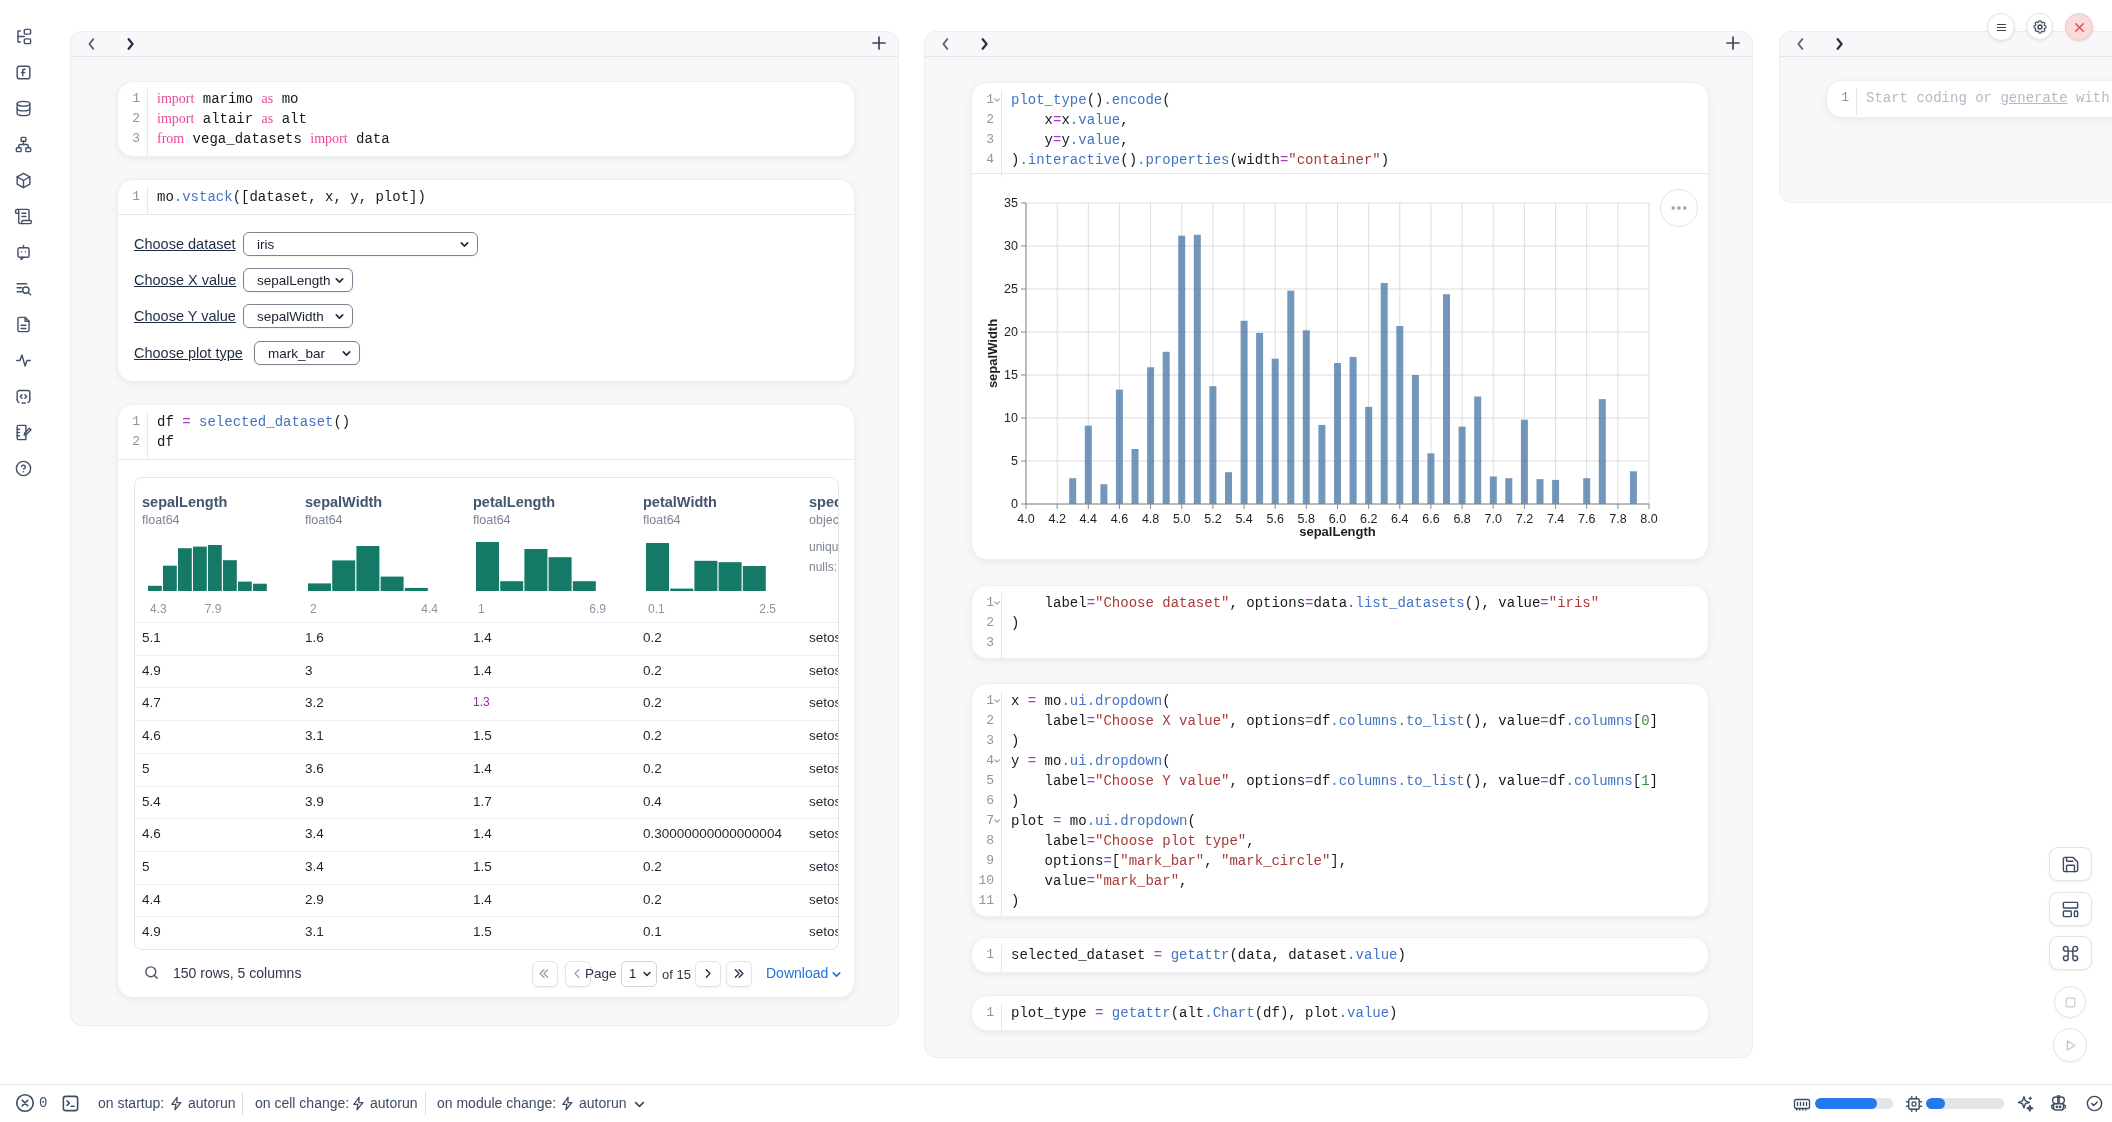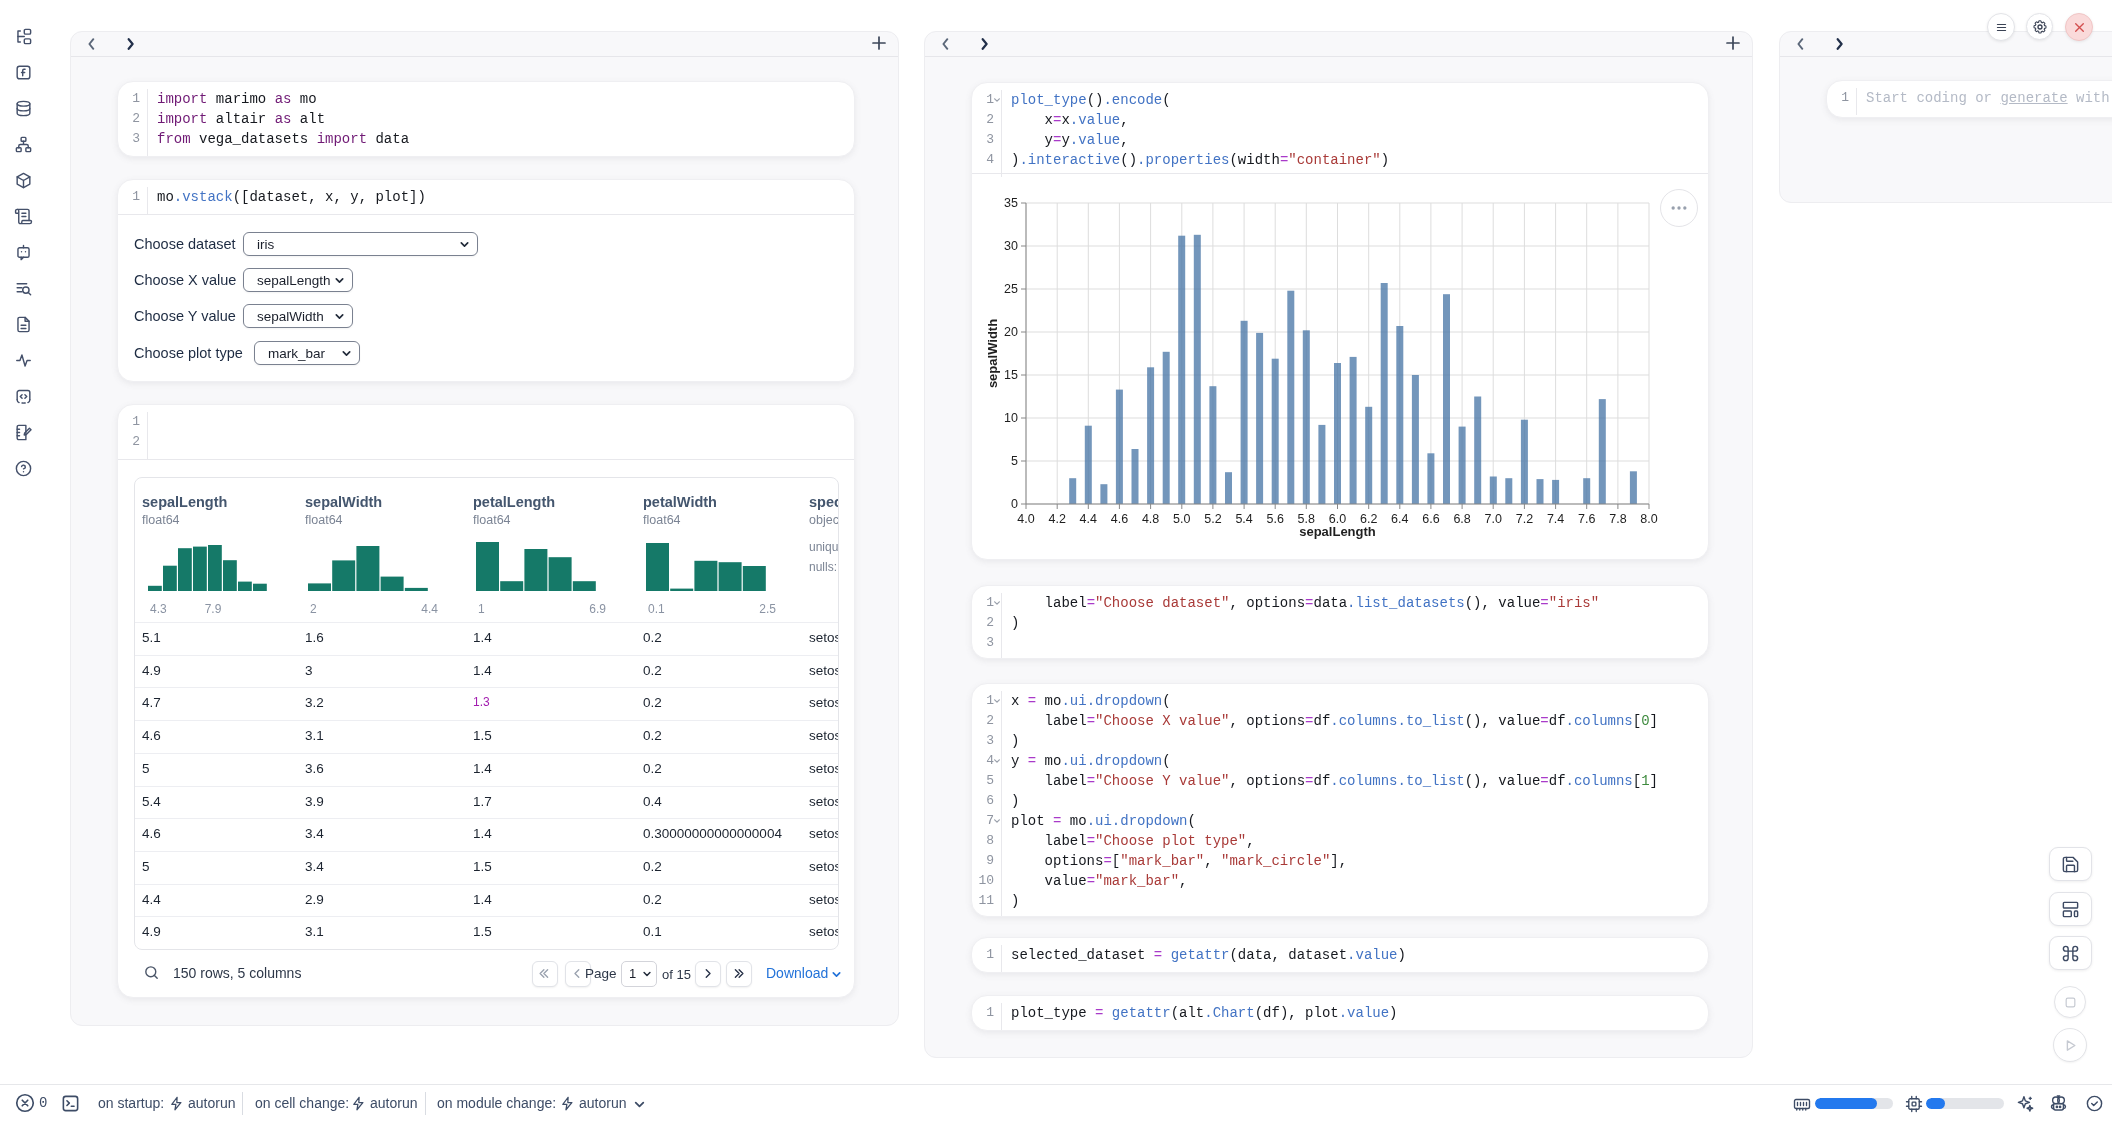--- a/index.html
+++ b/index.html
@@ -4,31 +4,31 @@
 body{width:2112px;height:1122px;overflow:hidden;background:#ffffff;
  font-family:"Liberation Sans",sans-serif;position:relative;}
 .panel{position:absolute;background:#f8f8fa;border:1px solid #ededf0;border-radius:12px;box-sizing:border-box;}
 .topbar{position:absolute;left:0;right:0;top:0;height:24px;border-bottom:1px solid #e6e6ea;}
 .cell{position:absolute;background:#ffffff;border:1px solid #efeff2;border-radius:16px;
  box-shadow:0 2px 6px rgba(100,100,110,0.10);box-sizing:border-box;overflow:hidden;}
 .code{display:flex;font-family:"Liberation Mono",monospace;font-size:14px;line-height:20px;box-sizing:border-box;}
 .gut{width:30px;flex:none;text-align:right;color:#8f95a1;font-size:13px;border-right:1px solid #e8e8ec;
  padding-right:7px;box-sizing:border-box;position:relative;}
 .src{padding-left:9px;white-space:pre;color:#16191f;}
-.kw{color:#701a75;}
+.kw{color:#ec4899;font-family:Liberation Serif, serif;}
 .fn{color:#4273c4;}
 .st{color:#a93a38;}
 .op{color:#a93ac9;}
 .nm{color:#3d8a3d;}
 .fold{position:absolute;font-size:9px;color:#9aa0ab;right:-7px;}
 .ph{color:#b4bac6;}
 .sel{position:absolute;background:#fff;border:1px solid #7a8190;border-radius:6px;
  box-shadow:0 1px 2px rgba(0,0,0,0.05);font-size:13.5px;color:#1a1f2b;box-sizing:border-box;}
 .sel span{position:absolute;left:13px;top:50%;transform:translateY(-50%);}
-.lbl{position:absolute;font-size:14.5px;color:#1d2b42;}
+.lbl{position:absolute;font-size:14.5px;color:#1d2b42;text-decoration:underline;}
 .abs{position:absolute;}
 .circbtn{position:absolute;background:#fff;border:1px solid #e3e4e8;border-radius:50%;
  box-shadow:0 1px 3px rgba(0,0,0,0.08);display:flex;align-items:center;justify-content:center;box-sizing:border-box;}
 .sqbtn{position:absolute;background:#fff;border:1px solid #e2e3e8;border-radius:9px;
  box-shadow:0 1px 3px rgba(0,0,0,0.07);display:flex;align-items:center;justify-content:center;box-sizing:border-box;}
 .sbtxt{font-size:14px;color:#3d4c66;position:absolute;top:50%;transform:translateY(-50%);white-space:nowrap;}
 </style></head><body>
 <svg class="abs" style="left:14px;top:26.5px" width="19" height="19" viewBox="0 0 24 24" fill="none" stroke="#44506a" stroke-width="1.8" stroke-linecap="round" stroke-linejoin="round">
     <path d="M8 5 H5 V19 H8"></path>
     <rect x="13" y="3" width="8" height="6" rx="1.5"></rect>
@@ -169,20 +169,21 @@
         <path d="M2.5 4.2 6 7.8 9.5 4.2"></path>
       </svg>
     </div>
   </div>
 <div class="cell" style="left:117px;top:404px;width:738px;height:594px">
     <div class="code" style="padding-top:7px;min-height:54px">
       <div class="gut">
         <div style="position:relative">1</div>
         <div style="position:relative">2</div>
       </div>
+      <div class="src"><div>df <span class="op">=</span> <span class="fn">selected_dataset</span>()</div><div>df</div></div>
     </div>
     <div style="position:absolute;left:0;right:0;top:54px;border-top:1px solid #e8e8ec"></div>
     <div style="position:absolute;left:16px;top:72px;width:703px;height:471px;border:1px solid #e4e5e9;border-radius:8px;overflow:hidden;background:#fff">
       <div style="position:absolute;left:7px;top:16px;font-weight:bold;font-size:14.5px;color:#44566e">sepalLength</div>
       <div style="position:absolute;left:7px;top:35px;font-size:12.5px;color:#7b8494">float64</div>
       <div style="position:absolute;left:170px;top:16px;font-weight:bold;font-size:14.5px;color:#44566e">sepalWidth</div>
       <div style="position:absolute;left:170px;top:35px;font-size:12.5px;color:#7b8494">float64</div>
       <div style="position:absolute;left:338px;top:16px;font-weight:bold;font-size:14.5px;color:#44566e">petalLength</div>
       <div style="position:absolute;left:338px;top:35px;font-size:12.5px;color:#7b8494">float64</div>
       <div style="position:absolute;left:508px;top:16px;font-weight:bold;font-size:14.5px;color:#44566e">petalWidth</div>

